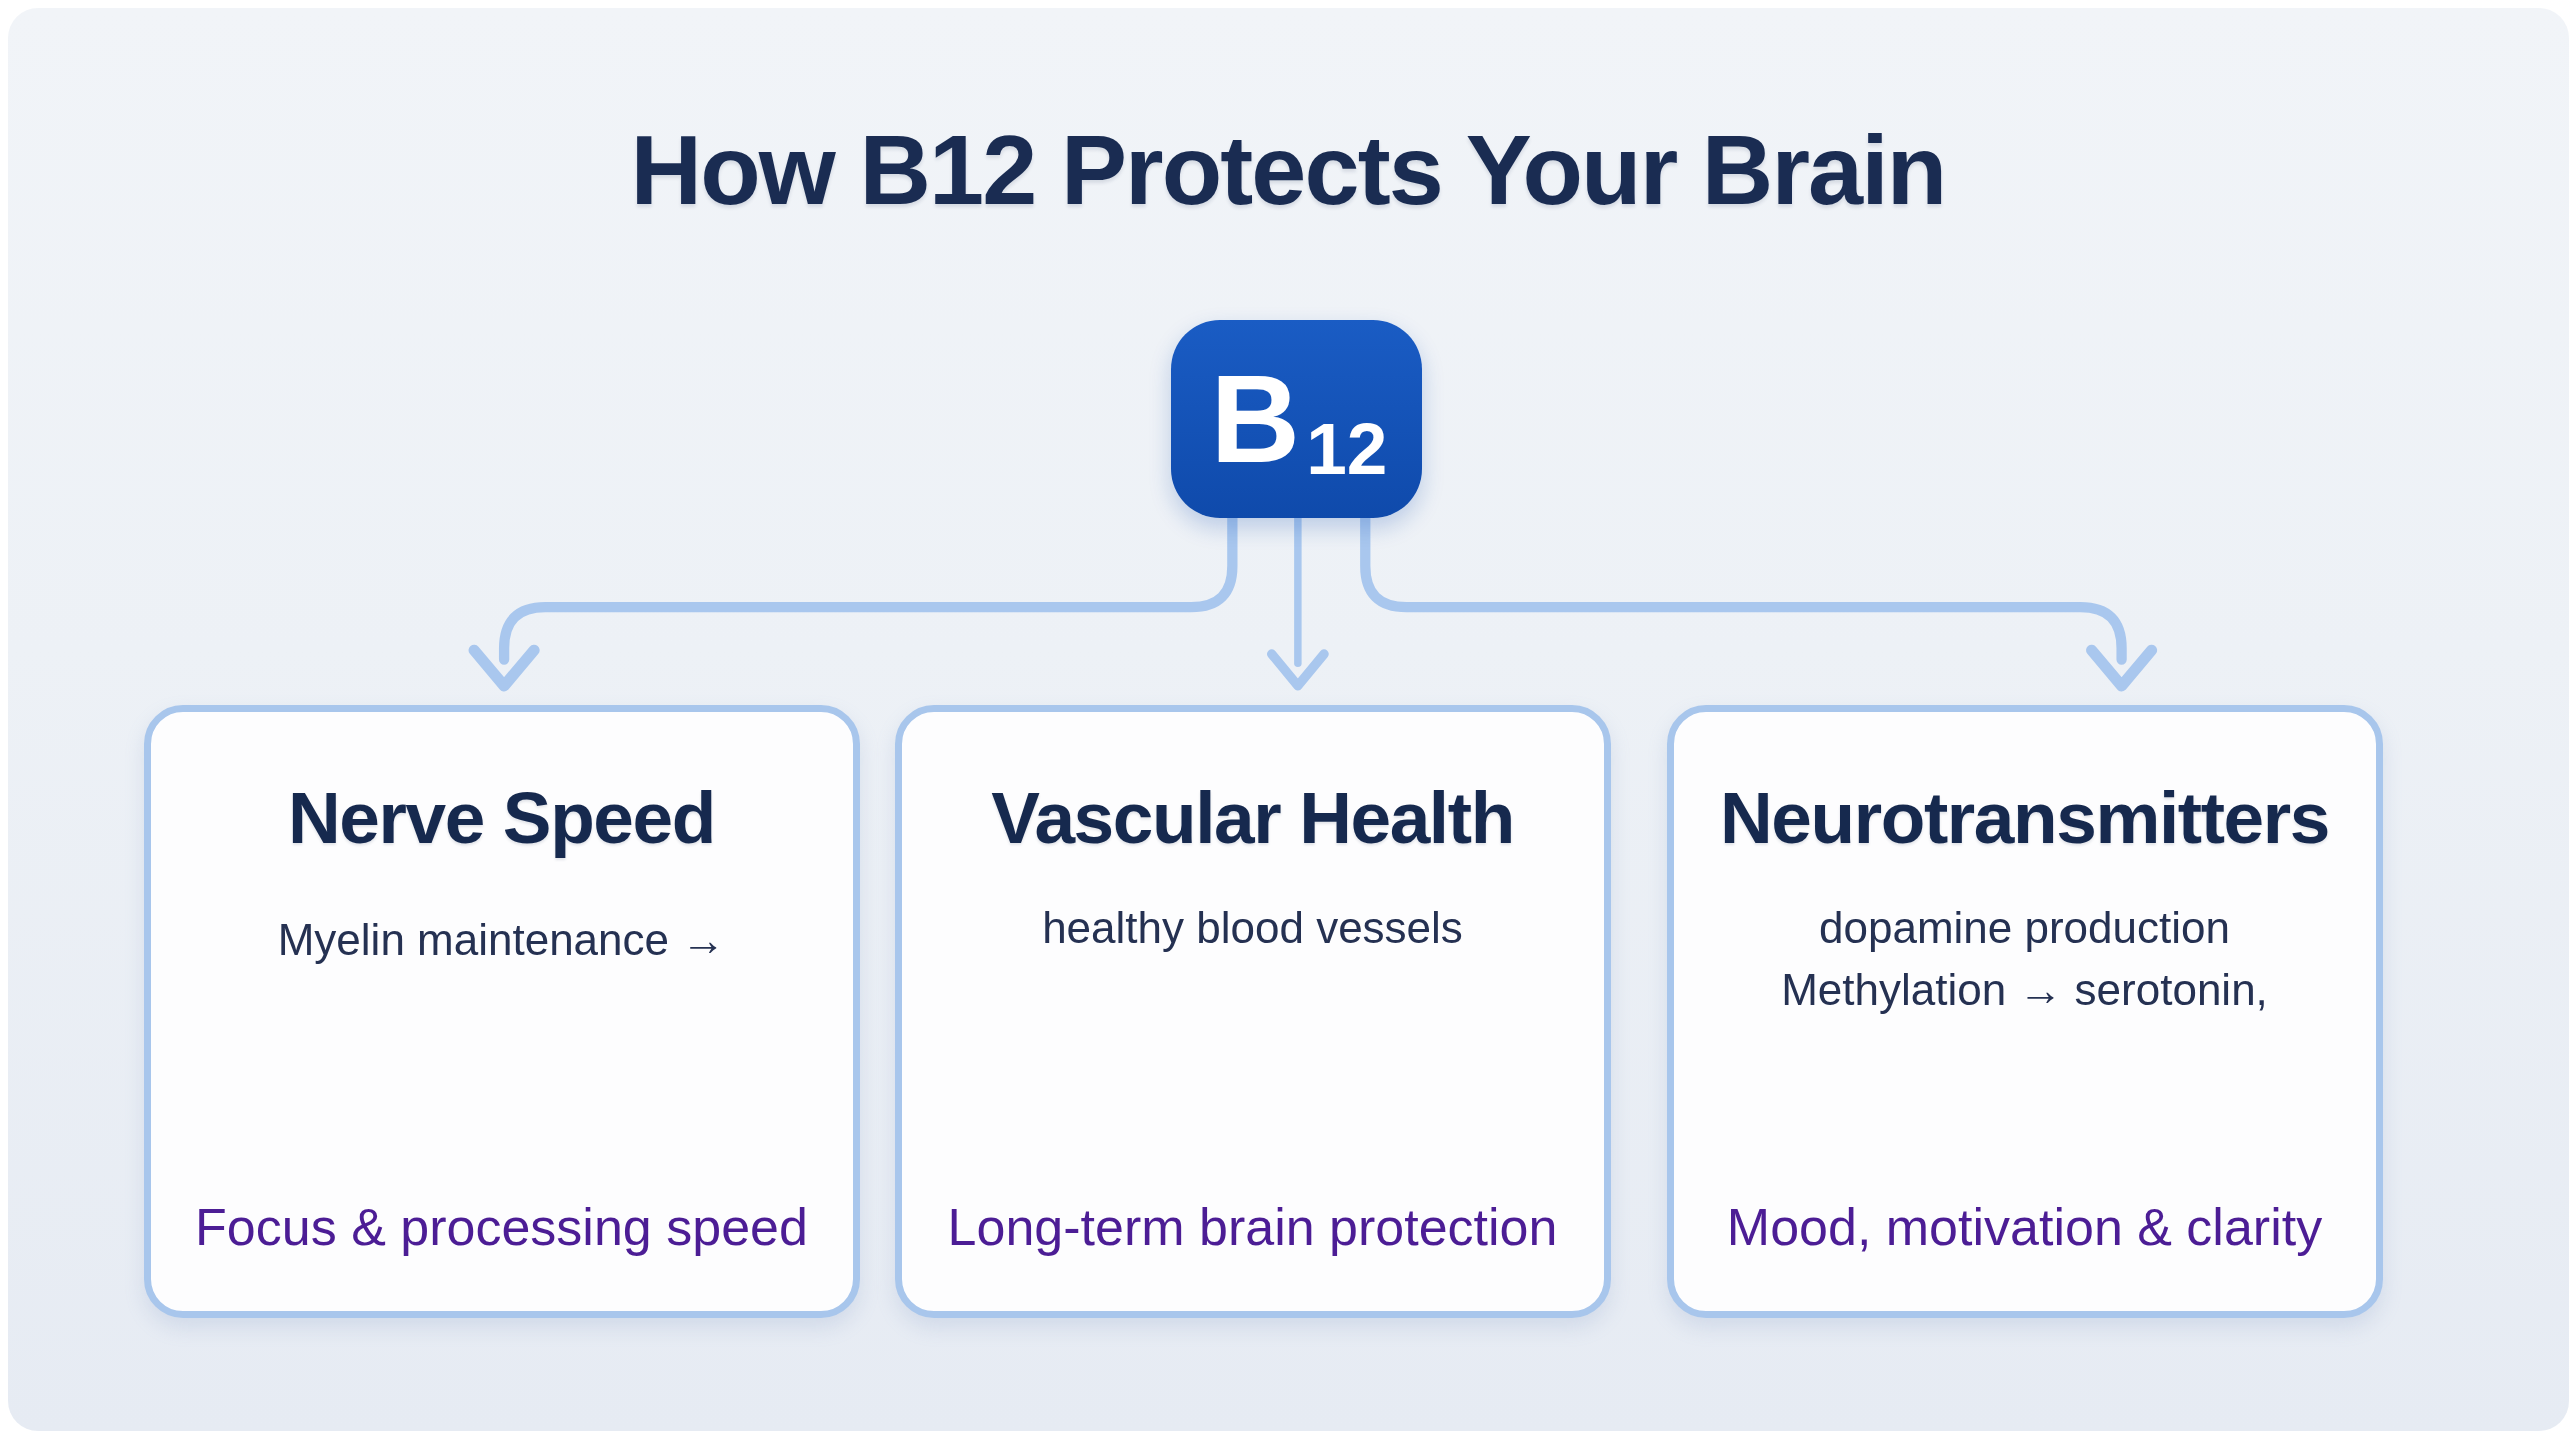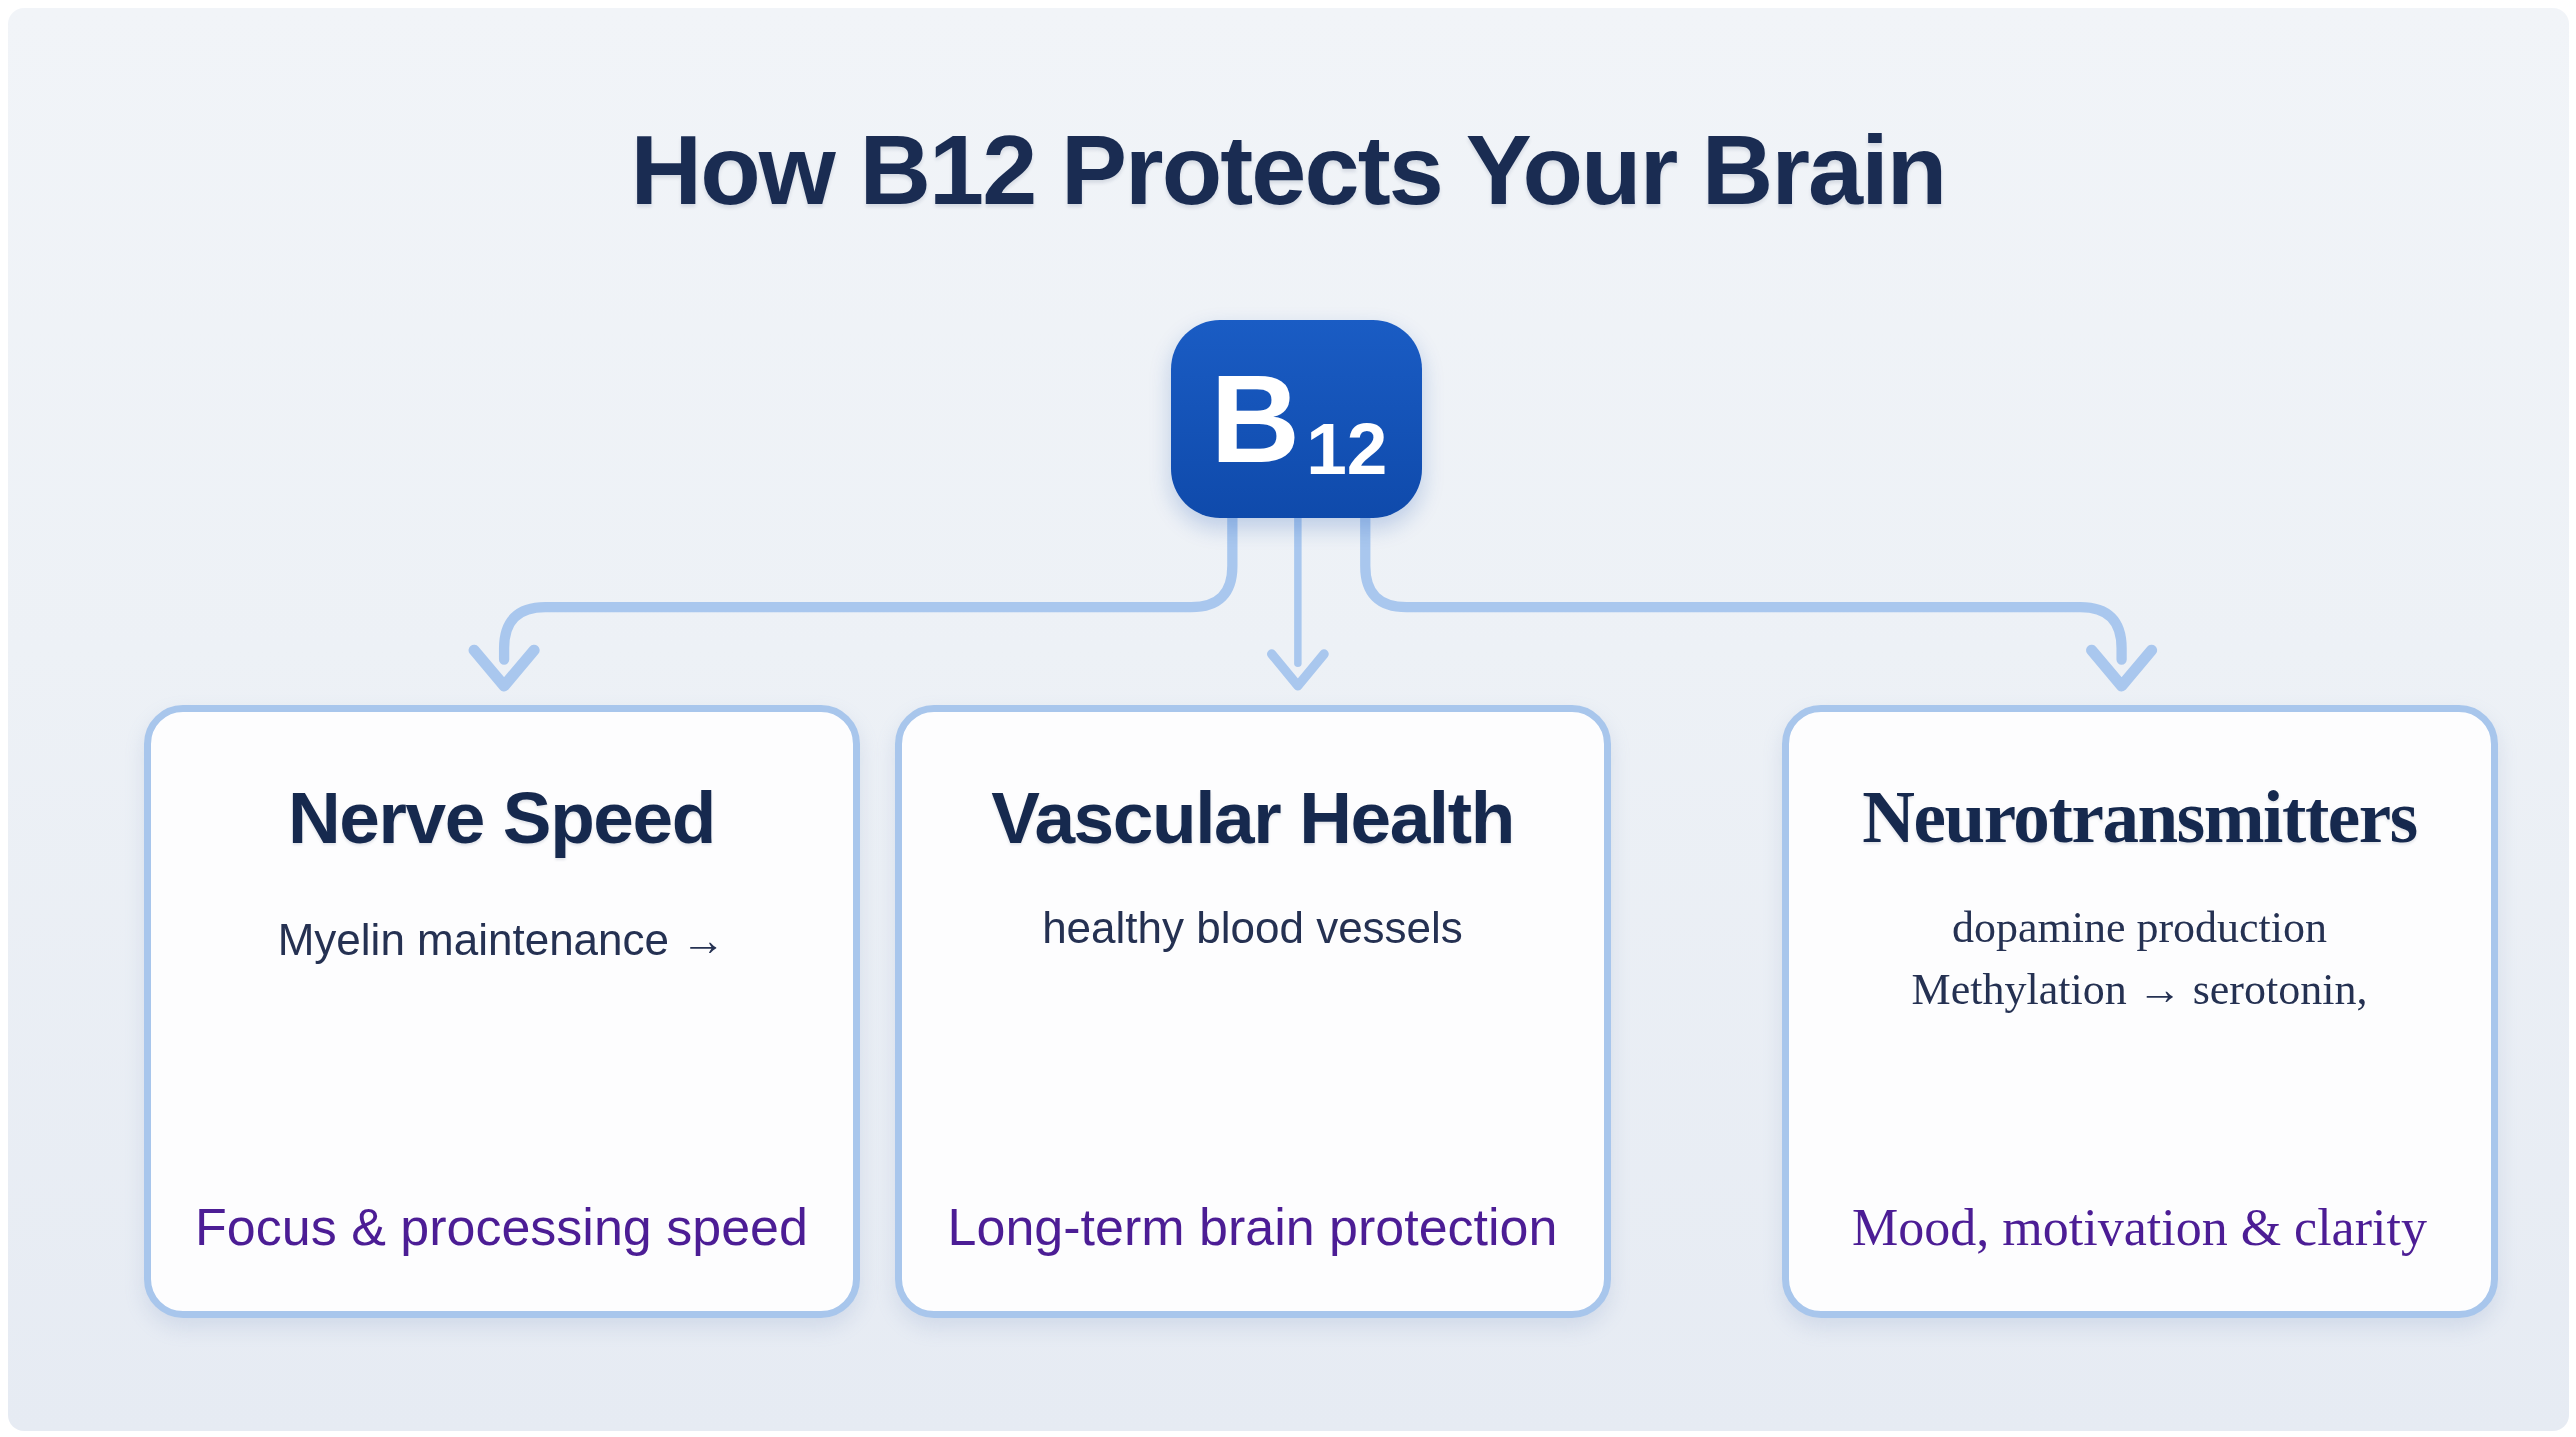--- a/index.html
+++ b/index.html
@@ -11,21 +11,21 @@
   .page {
     position: relative;
     width: 2576px;
     height: 1438px;
     background: #ffffff;
     overflow: hidden;
   }
   .panel {
     position: absolute;
     left: 7.5px; top: 7.5px; right: 7.5px; bottom: 7.5px;
-    border-radius: 16px;
+    border-radius: 30px;
     background: linear-gradient(180deg, #f1f4f8 0%, #edf1f6 45%, #e6ebf3 100%);
   }
   .title {
     position: absolute;
     top: 105px;
     left: 0;
     width: 100%;
     margin: 0;
     text-align: center;
     font-size: 99px;
@@ -89,21 +89,21 @@
     border-radius: 39px;
     box-shadow: 0 9.4px 20.6px rgba(125, 150, 195, 0.20);
     display: flex;
     flex-direction: column;
     align-items: center;
     text-align: center;
     padding: 66px 24px 54px 24px;
   }
   .card-left  { left: 136px; gap: 12px; }
   .card-mid   { left: 887px; justify-content: space-between; }
-  .card-right { left: 1774px; font-family: Liberation Serif, serif; }
+  .card-right { left: 1659px; }
   .card-heading {
     font-size: 73px;
     font-weight: bold;
     letter-spacing: -1.4px;
     color: #16294e;
     line-height: 1.1;
     white-space: nowrap;
     text-shadow: 0 1.9px 2.8px rgba(22,41,78,0.12);
   }
   .card-body {

